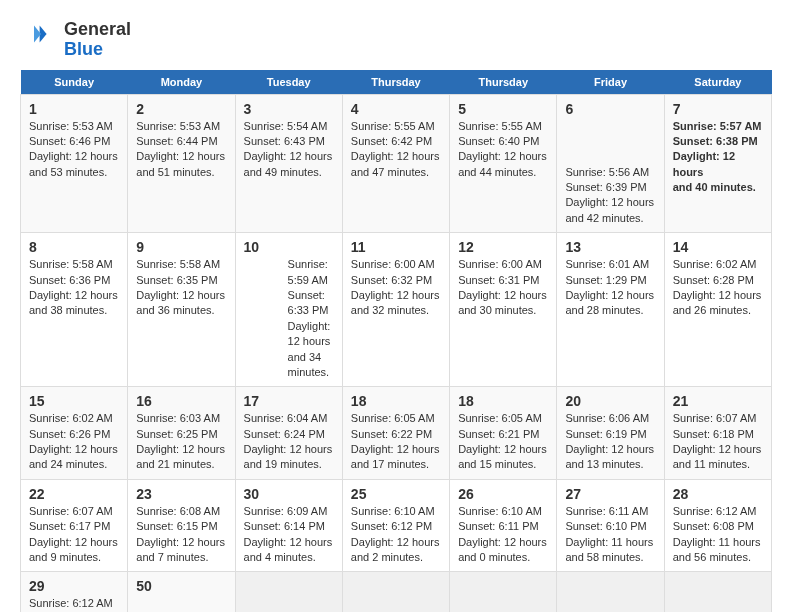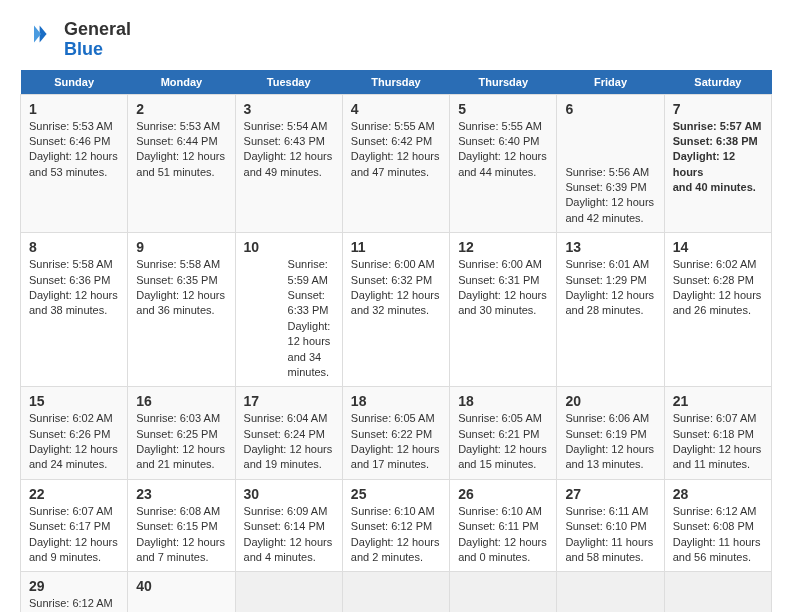--- a/index.html
+++ b/index.html
@@ -318,21 +318,21 @@
       </tr>
       <tr>
         <td>
           <span class="day-number">29</span>
           <div class="day-info" style="white-space: pre-line;">Sunrise: 6:12 AM
 Sunset: 6:07 PM
 Daylight: 11 hours
 and 54 minutes.</div>
         </td>
         <td>
-          <span class="day-number">40</span>
+          <span class="day-number">50</span>
           <div class="day-info" style="white-space: pre-line; margin-top: 26px;">Sunrise: 6:13 AM
 Sunset: 6:05 PM
 Daylight: 11 hours
 and 52 minutes.</div>
         </td>
         <td class="empty"></td>
         <td class="empty"></td>
         <td class="empty"></td>
         <td class="empty"></td>
         <td class="empty"></td>

